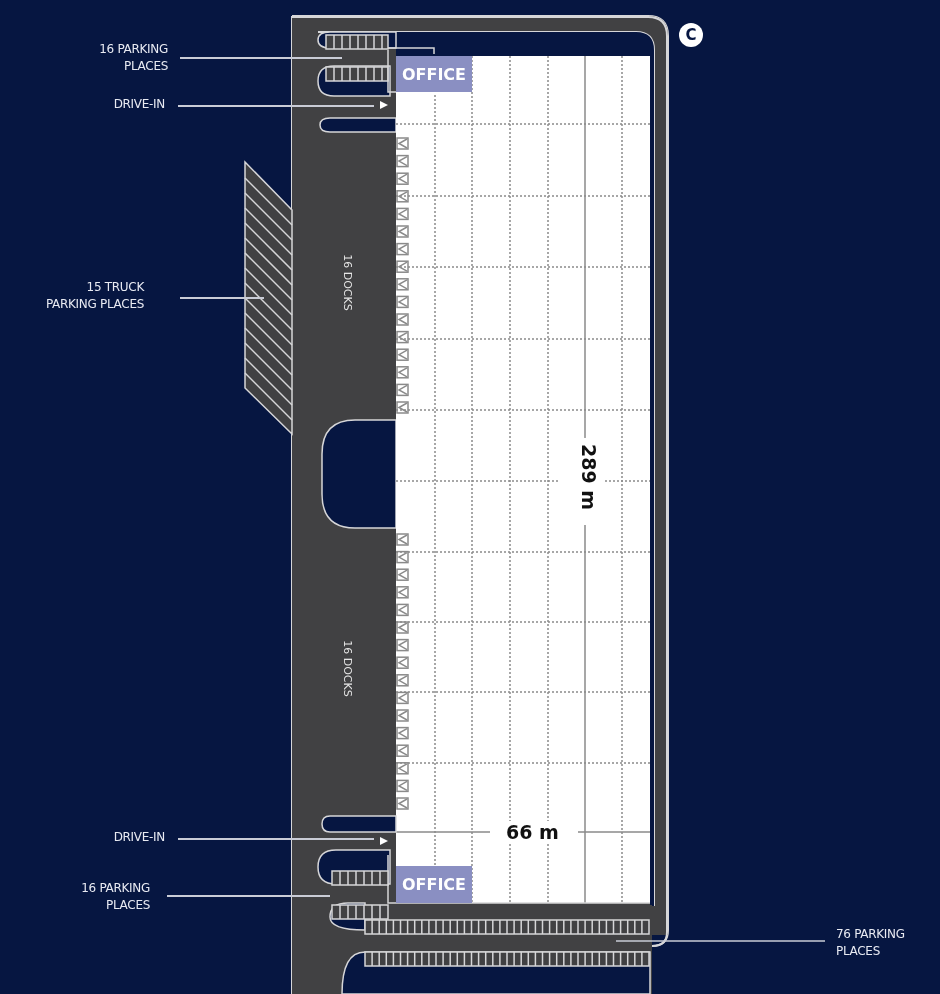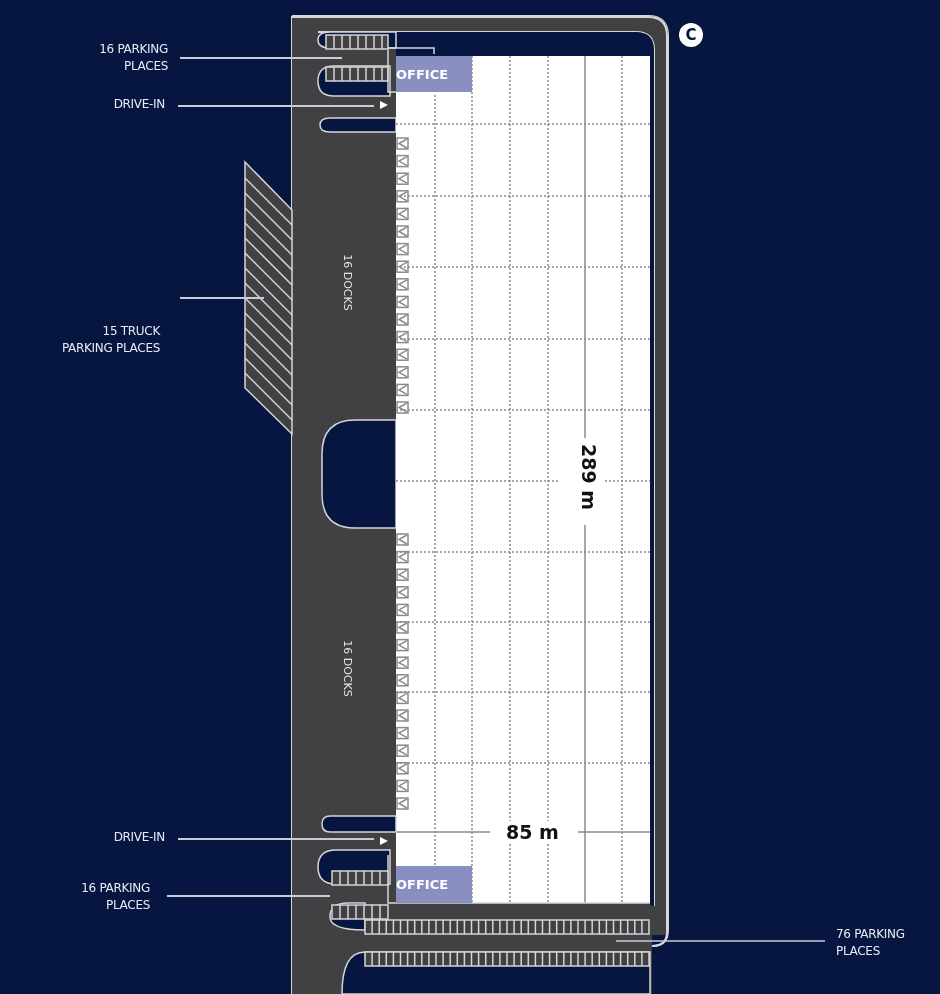--- a/index.html
+++ b/index.html
@@ -22,22 +22,22 @@
       white-space: pre-line;
     }
     .label.right { text-align: right; }
     .label.left { text-align: left; }
     .leader { position: absolute; height: 1.5px; background: #c9ccd6; }
     .office {
       position: absolute;
       background: #8a8fc2;
       color: #ffffff;
       font-family: "DejaVu Sans", sans-serif;
-      font-size: 13px; font-weight: bold;
-      display: flex; align-items: center; 
+      font-size: 16px; font-weight: bold;
+      display: flex; align-items: center; justify-content: center;
     }
     .dim {
       position: absolute;
       font-family: "DejaVu Sans", sans-serif;
       font-weight: bold; font-size: 19px; color: #111;
       background: #ffffff;
       padding: 0 6px;
     }
     .dim.vertical { transform: rotate(90deg); transform-origin: center; }
     .docks-text {
@@ -352,30 +352,30 @@
   <span>OFFICE</span>
 </div>
 <div class="office" style="left:396px; top:866px; width:76px; height:37px;">
   <span>OFFICE</span>
 </div>
 
 <div class="docks-text" style="left:312px; top:276px; width:70px; text-align:center;">16 DOCKS</div>
 <div class="docks-text" style="left:312px; top:662px; width:70px; text-align:center;">16 DOCKS</div>
 
 <div class="dim vertical" style="left:550px; top:466px;">289 m</div>
-<div class="dim" style="left:500px; top:821px;">85 m</div>
+<div class="dim" style="left:500px; top:821px;">66 m</div>
 
 <div class="label right" style="right:772px; top:41px;">16 PARKING
 PLACES</div>
 <div class="leader" style="left:180px; top:57px; width:162px;"></div>
 
 <div class="label right" style="right:775px; top:96px;">DRIVE-IN</div>
 <div class="leader" style="left:178px; top:105px; width:196px;"></div>
 
-<div class="label right" style="right:780px; top:279px;margin-top:44px;">15 TRUCK
+<div class="label right" style="right:796px; top:279px;">15 TRUCK
 PARKING PLACES</div>
 <div class="leader" style="left:180px; top:297px; width:84px;"></div>
 
 <div class="label right" style="right:775px; top:829px;">DRIVE-IN</div>
 <div class="leader" style="left:178px; top:838px; width:196px;"></div>
 
 <div class="label right" style="right:790px; top:880px;">16 PARKING
 PLACES</div>
 <div class="leader" style="left:167px; top:895px; width:163px;"></div>
 

